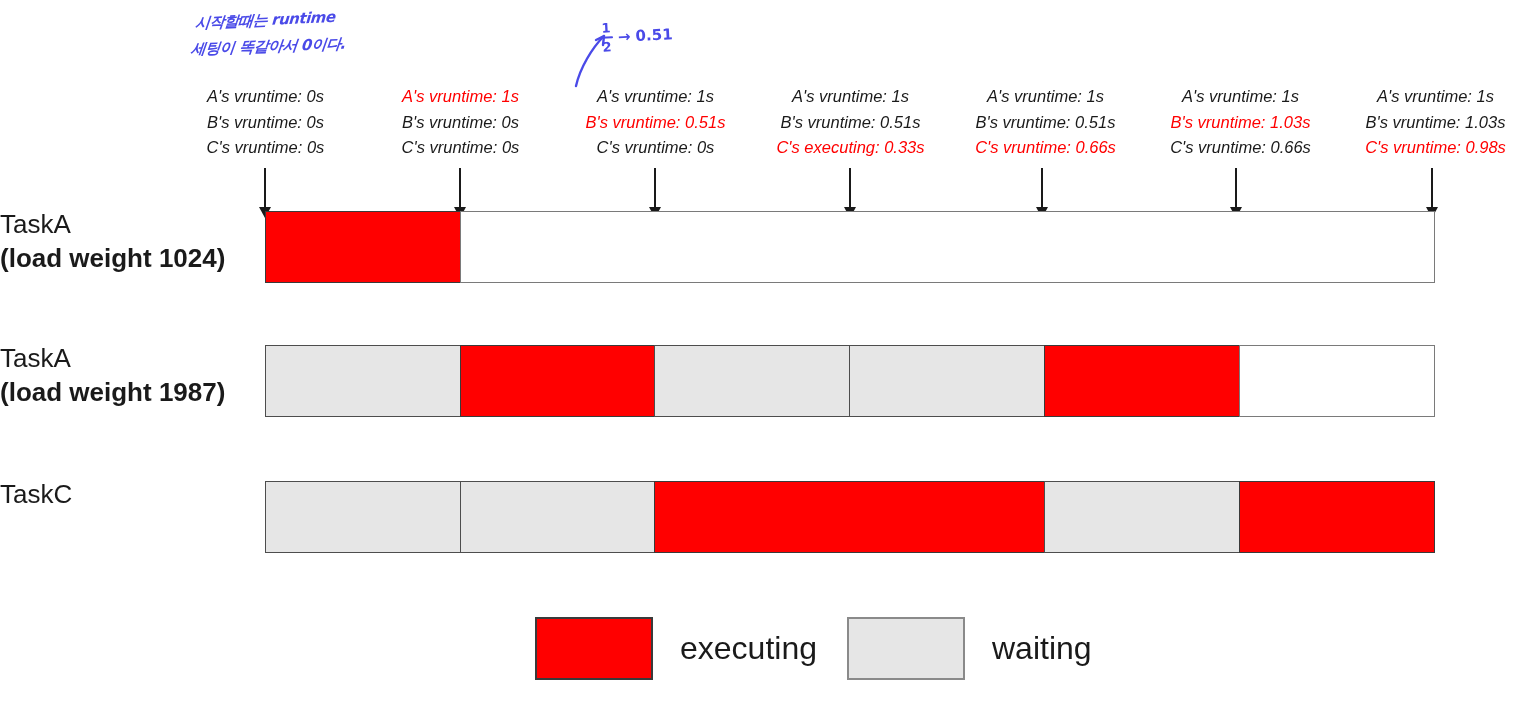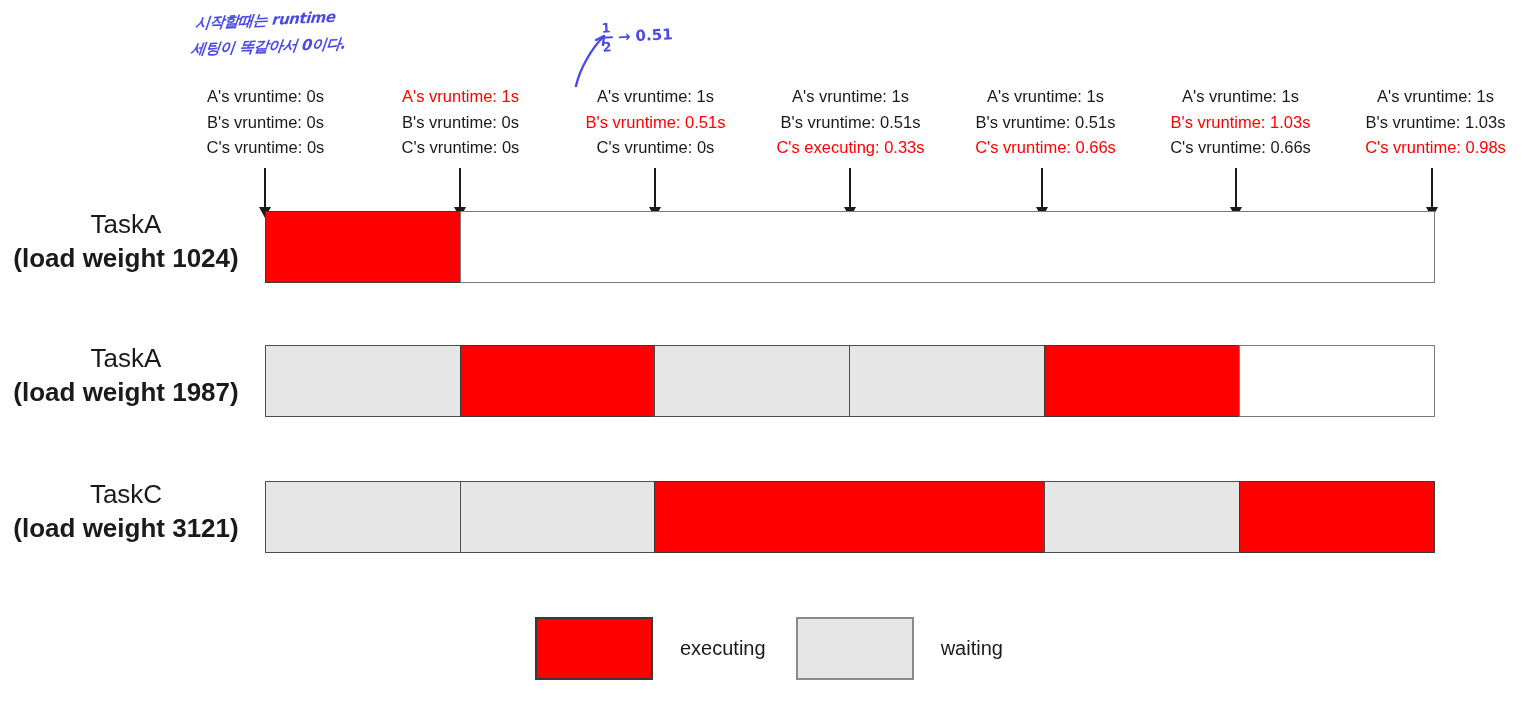--- a/index.html
+++ b/index.html
@@ -87,20 +87,21 @@
   }
   .vr-col {
     position: absolute;
     top: 0;
     width: 195px;
     text-align: center;
     font-size: 16.5px;
     line-height: 25.5px;
     color: #1a1a1a;
     white-space: nowrap;
+    font-style: italic;
   }
   .vr-col .vr-line.red { color: #ff0000; }
 
   
   #tick-arrows {
     position: absolute;
     left: 0;
     top: 168px;
     width: 1530px;
     height: 48px;
@@ -132,21 +133,20 @@
   }
   #row-a { top: 207px; }
   #row-b { top: 341px; }
   #row-c { top: 477px; }
 
   .task-label {
     position: absolute;
     left: 0;
     top: 0;
     width: 252px;
-    text-align: center;
     font-size: 26px;
     line-height: 34px;
     color: #1a1a1a;
     white-space: nowrap;
   }
   .task-label .lbl-name { display: block; }
   .task-label .lbl-weight { display: block; font-weight: bold; }
 
   .timeline {
     position: absolute;
@@ -183,21 +183,21 @@
   }
   .legend-swatch {
     width: 118px;
     height: 63px;
     box-sizing: border-box;
     border: 2px solid #4d4d4d;
   }
   .legend-swatch.executing { background: #ff0000; border-color: #3a3a3a; }
   .legend-swatch.waiting   { background: #e6e6e6; border-color: #8a8a8a; }
   .legend-text {
-    font-size: 20px;
+    font-size: 32px;
     color: #1a1a1a;
     margin-left: 27px;
     white-space: nowrap;
   }
   #legend-gap { width: 30px; }
 </style>
 </head>
 <body>
 
 <div class="handwriting" id="hw-line1">시작할때는 runtime</div>
@@ -288,21 +288,20 @@
       <div class="seg waiting" style="width: 196.6px;"></div>
       <div class="seg waiting" style="width: 196.6px;"></div>
       <div class="seg executing" style="width: 196.6px;"></div>
       <div class="seg idle" style="width: 196.6px;"></div>
     </div>
 </div>
 
 <div class="task-row" id="row-c">
   <div class="task-label">
     <span class="lbl-name">TaskC</span>
-    <span class="lbl-weight">(load weight 3121)</span>
   </div>
   <div class="timeline" id="timeline-c">
       <div class="seg waiting" style="width: 196.6px;"></div>
       <div class="seg waiting" style="width: 196.6px;"></div>
       <div class="seg executing" style="width: 391.6px;"></div>
       <div class="seg waiting" style="width: 196.6px;"></div>
       <div class="seg executing" style="width: 196.6px;"></div>
     </div>
 </div>
 

